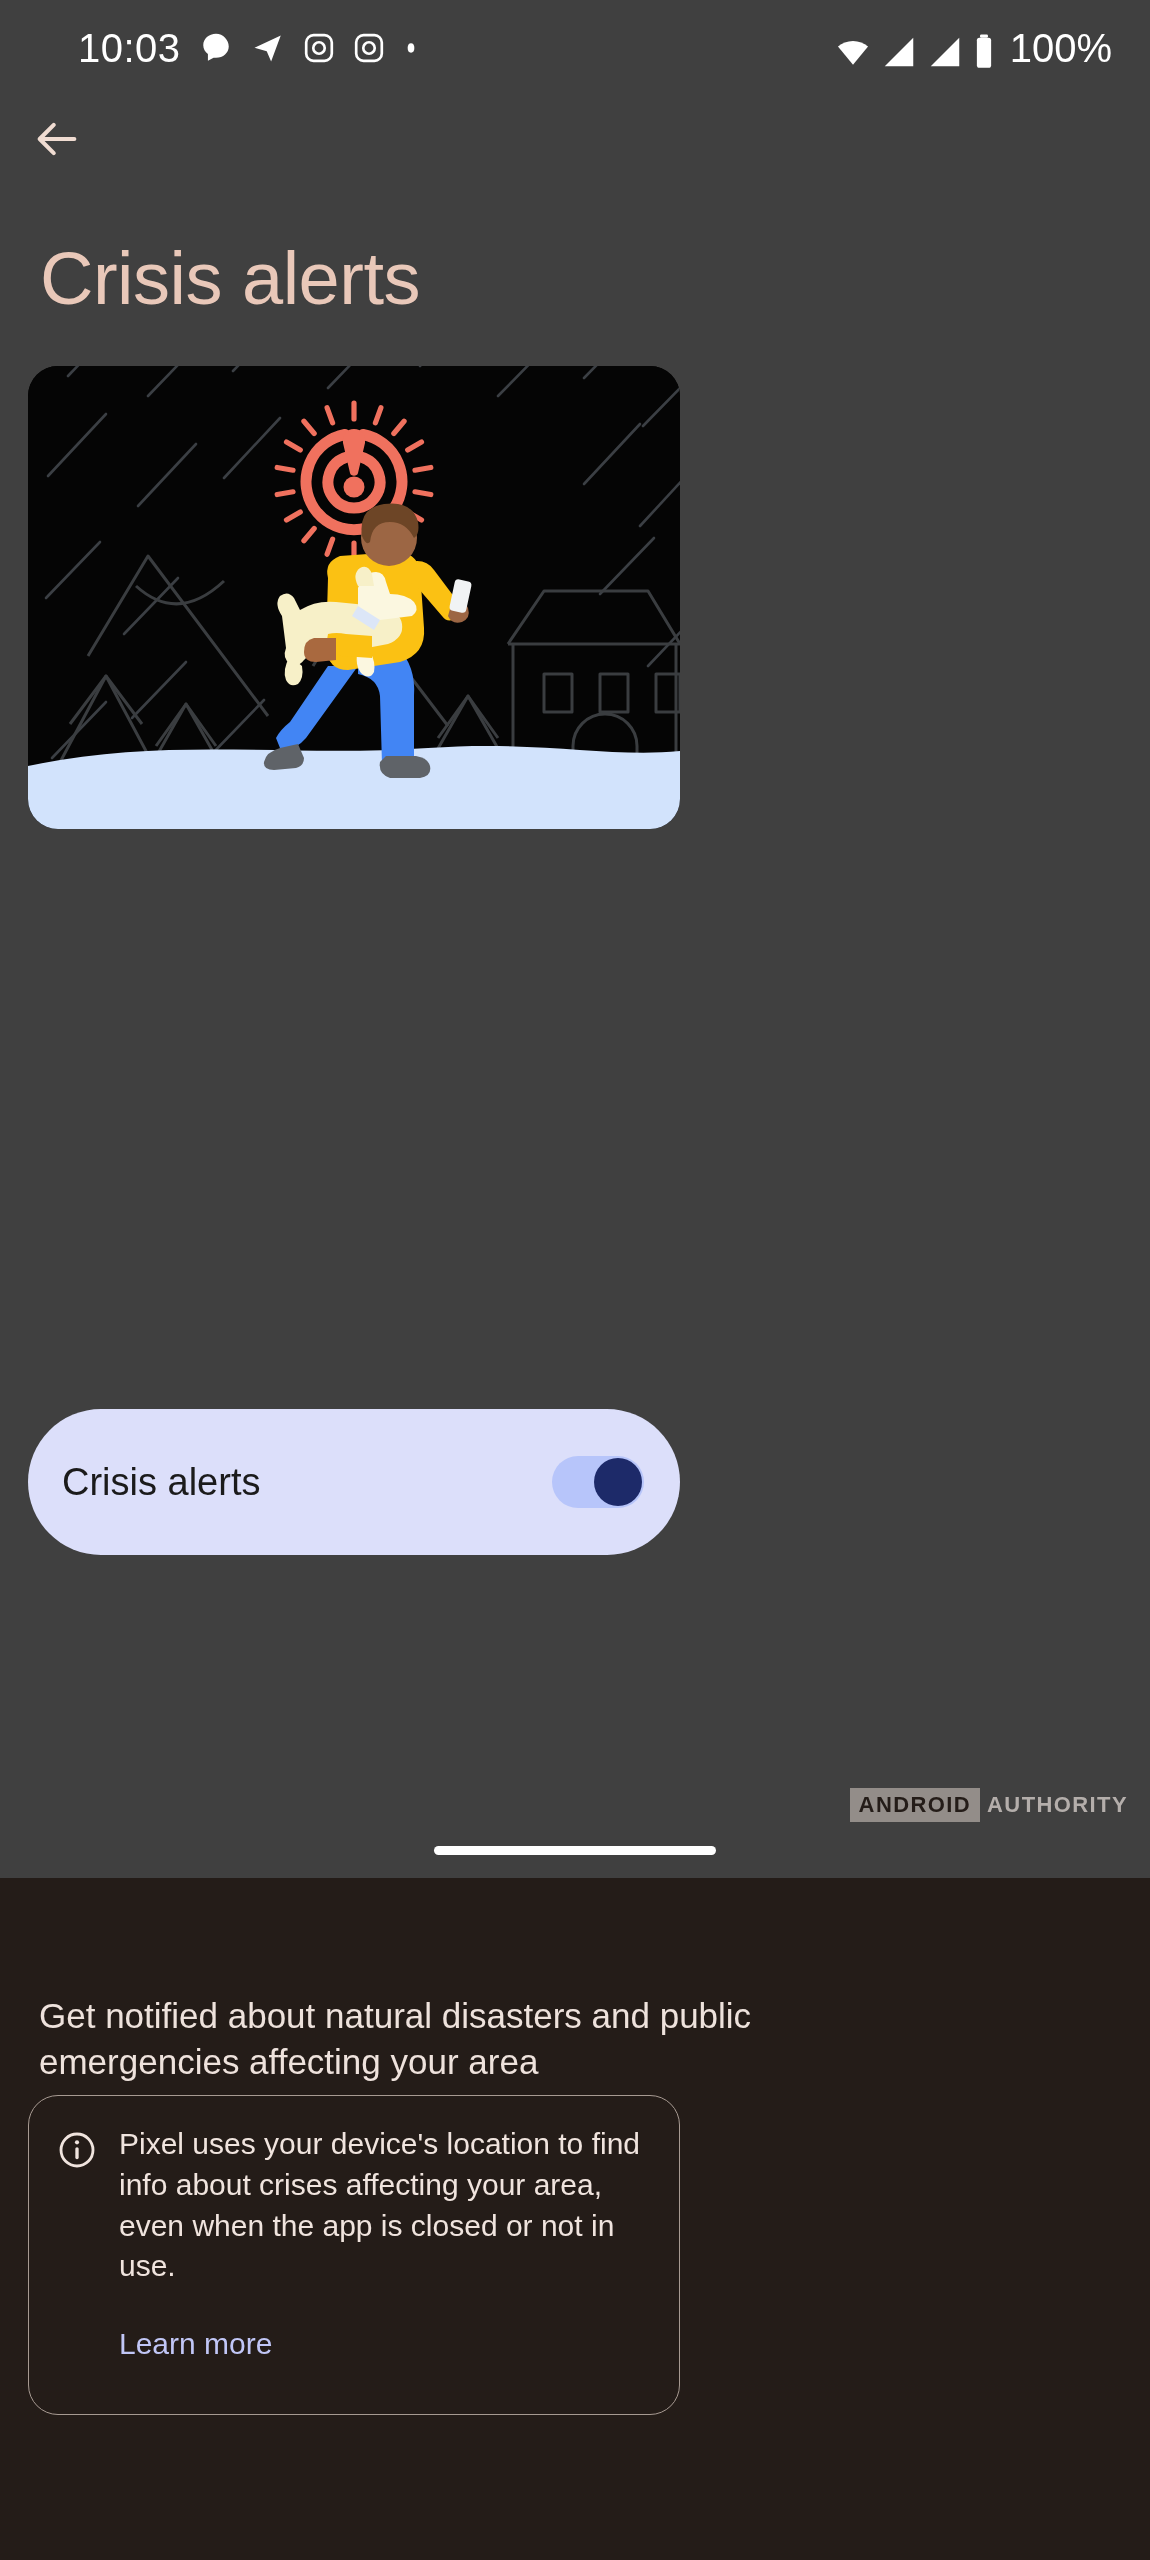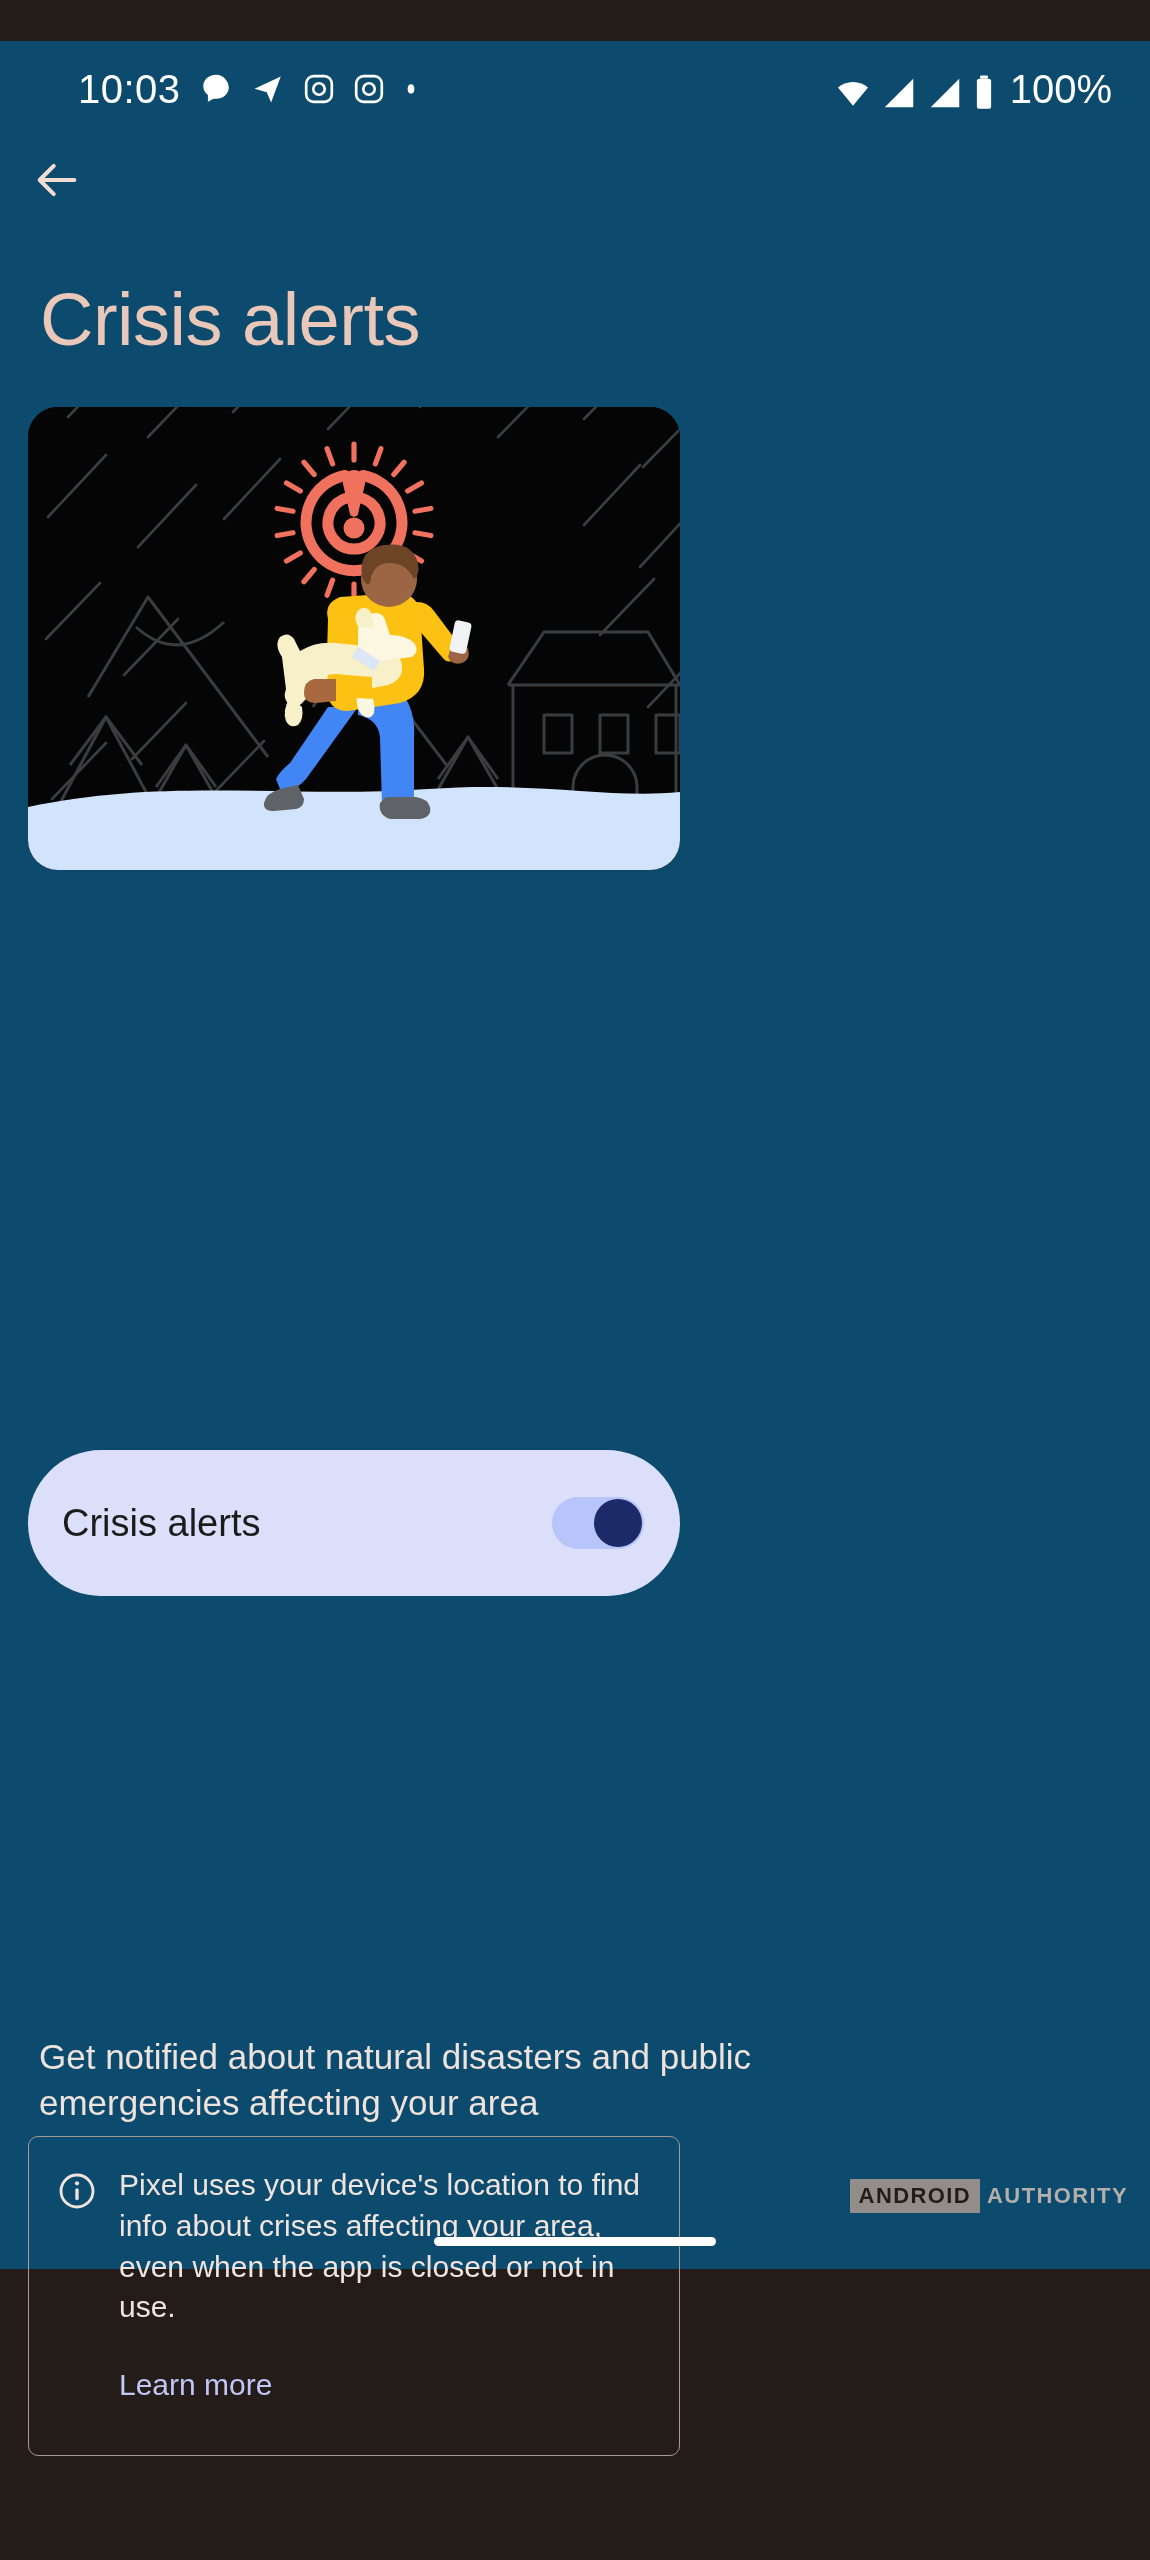--- a/index.html
+++ b/index.html
@@ -2,21 +2,21 @@
 <html><head>
 <meta charset="utf-8">
 <style>
   * { margin:0; padding:0; box-sizing:border-box; }
   html, body {
     width:1150px; height:2560px;
     background:#241c18;
     font-family:"Liberation Sans", sans-serif;
     overflow:hidden;
   }
-  .screen { position:relative; width:1150px; height:2228px; background:#0c4a6e;margin-top:41px; }
+  .screen { position:relative; width:1150px; height:1878px; background:#404040; }
 
   
   .statusbar {
     position:absolute; top:0; left:0; width:1150px; height:96px;
     display:flex; align-items:center; justify-content:space-between;
     padding:0 38px 0 78px;
   }
   .sb-left { display:flex; align-items:center; gap:18px; }
   .sb-time { color:#ffffff; font-size:40px; letter-spacing:0.5px; font-weight:400; }
   .sb-right { display:flex; align-items:flex-end; gap:8px; }
@@ -62,21 +62,21 @@
 
   
   .desc {
     position:absolute; left:39px; top:1993px; width:900px;
     color:#eee2dc; font-size:35px; line-height:1.32; font-weight:400;
   }
 
   
   .info-card {
     position:absolute; left:28px; top:2095px; width:652px; height:320px;
-    border:1.6px solid #a79a92; border-radius:10px;
+    border:1.6px solid #a79a92; border-radius:30px;
     padding:28px 28px 28px 28px;
   }
   .info-row { display:flex; gap:22px; }
   .info-icon { flex:none; width:40px; height:40px; margin-top:6px; }
   .info-body { flex:1; }
   .info-p {
     color:#f0e4de; font-size:30px; line-height:1.36; font-weight:400;
   }
   .info-p + .info-p { margin-top:38px; }
   .learn-more {

